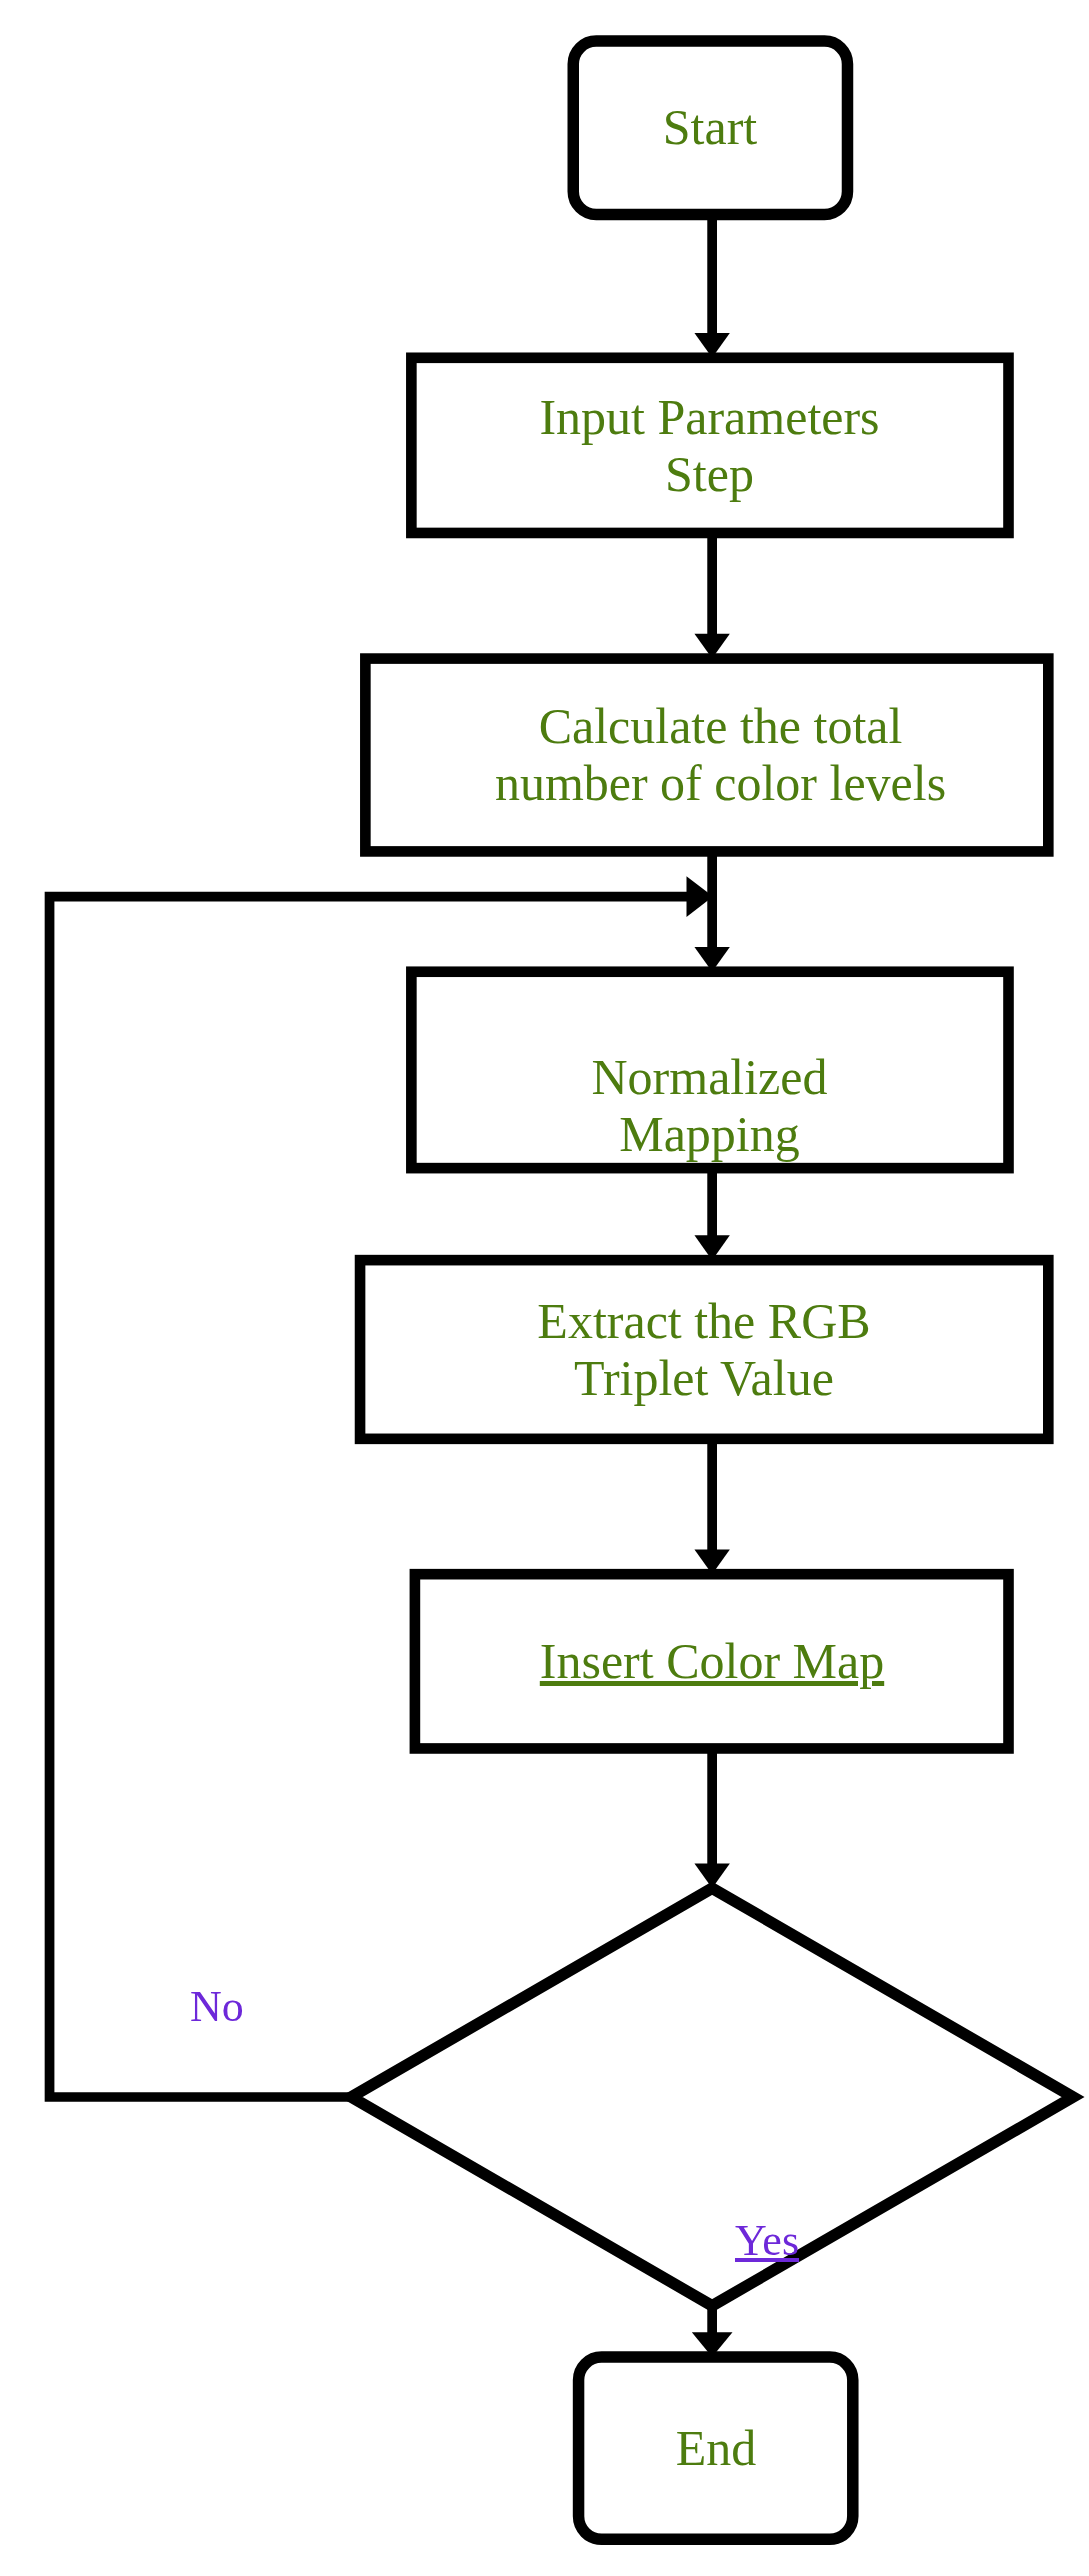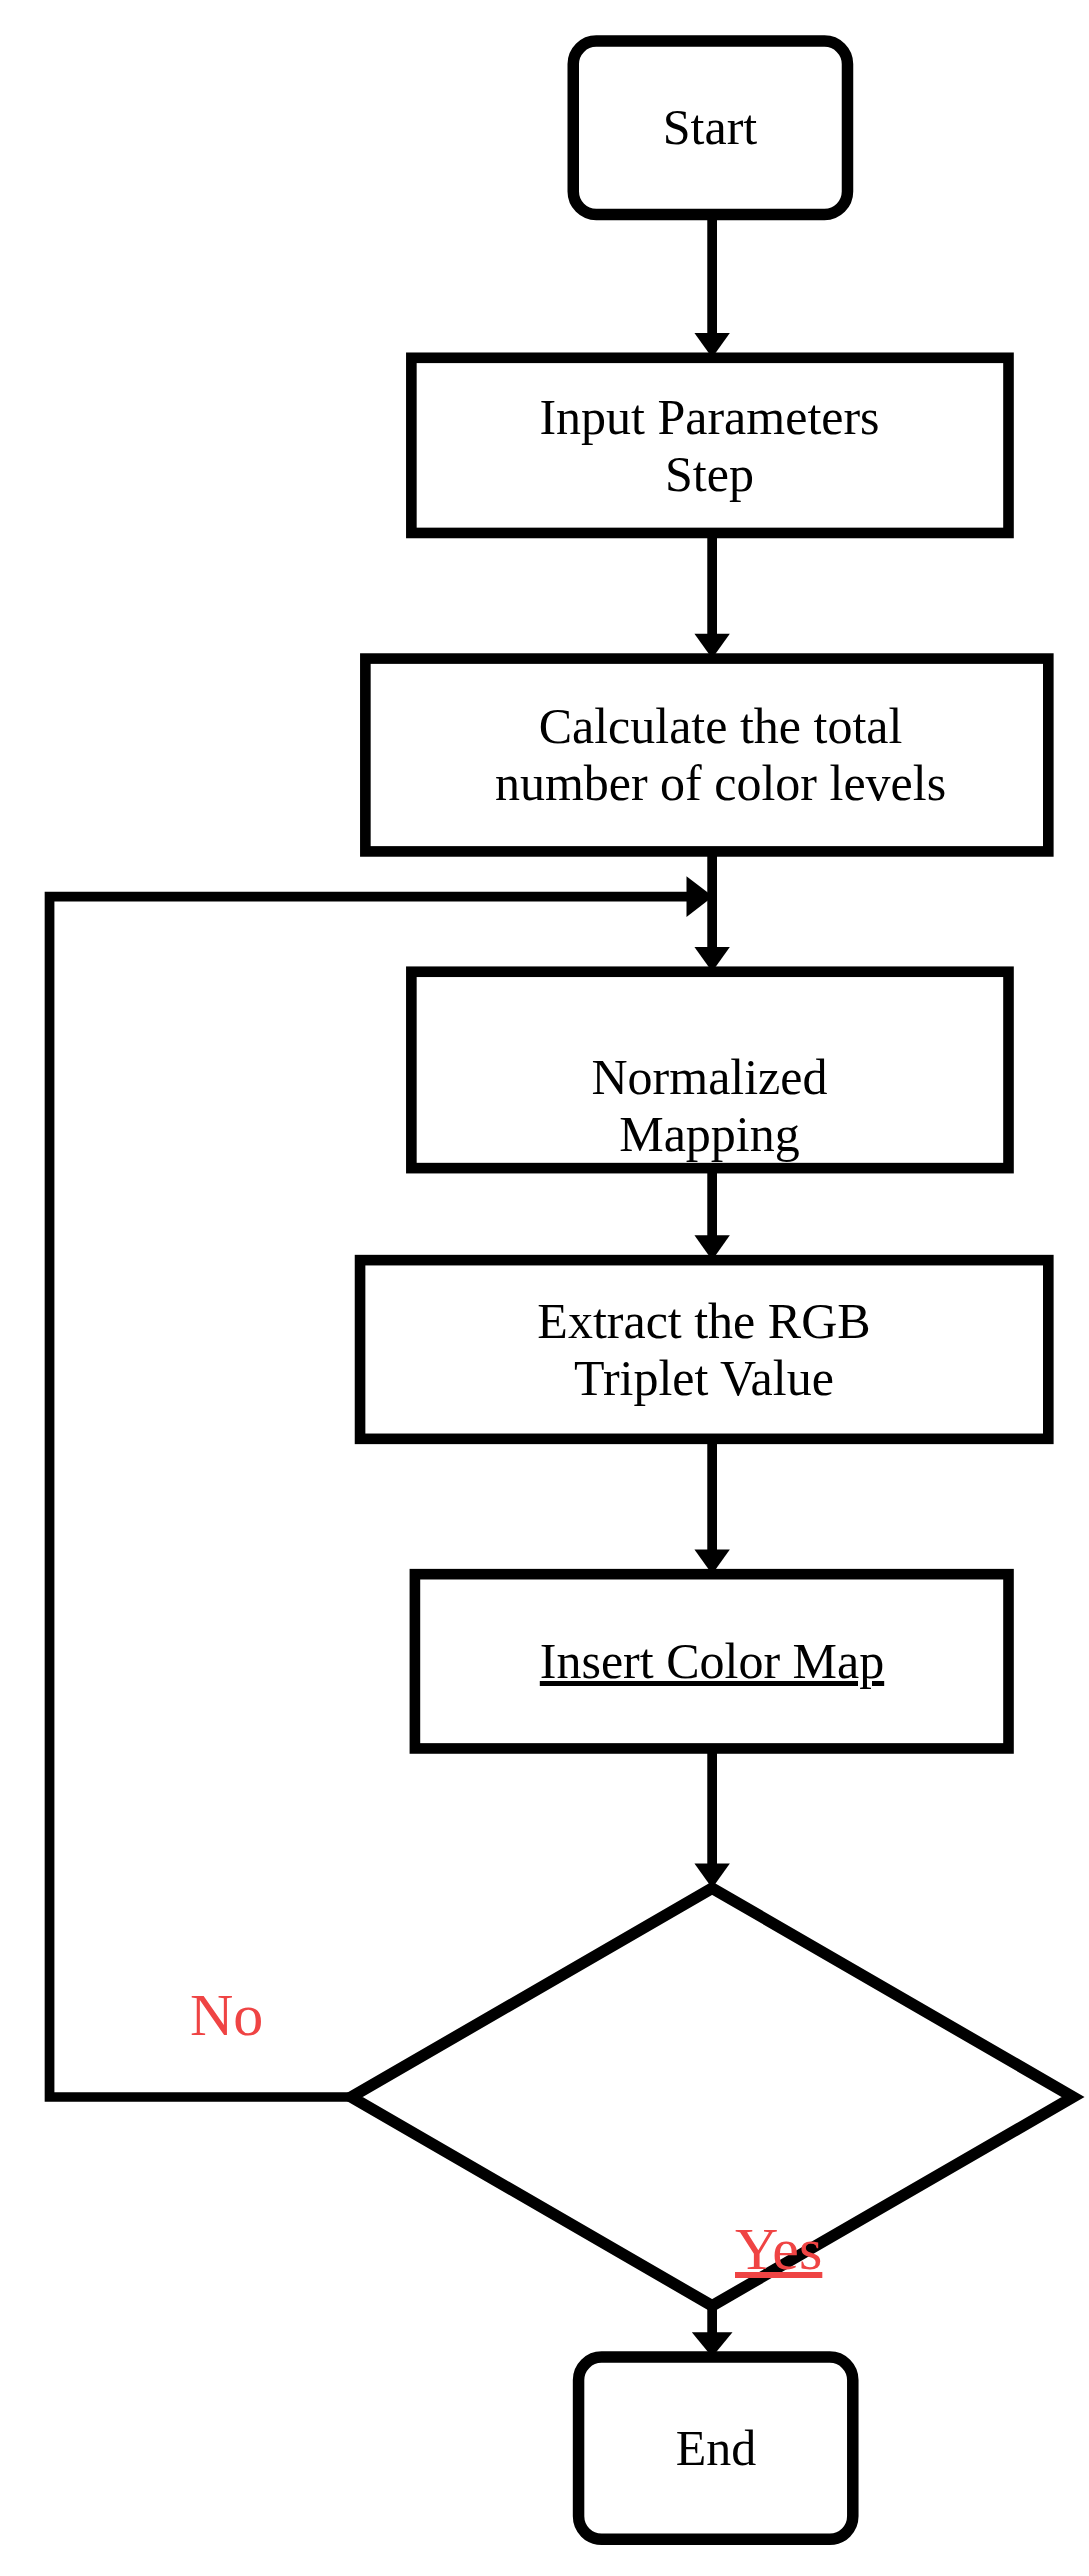--- a/index.html
+++ b/index.html
@@ -25,30 +25,30 @@
     width: 1089px;
     height: 2576px;
     display: block;
   }
   .node-label {
     position: absolute;
     display: flex;
     align-items: center;
     justify-content: center;
     text-align: center;
-    color: #000000;
+    color: #4d7c0f;
     line-height: 1.14;
     white-space: pre-line;
     pointer-events: none;
     font-family: "Liberation Serif", "DejaVu Serif", serif;
   }
   .edge-label {
     position: absolute;
-    color: #ef4444;
-    font-size: 60px;
+    color: #6d28d9;
+    font-size: 44px;
     font-family: "Liberation Serif", "DejaVu Serif", serif;
     line-height: 1;
     white-space: nowrap;
   }
   
   .lbl-start, .lbl-end {
     font-size: 50px;
   }
   
   .lbl-process {

